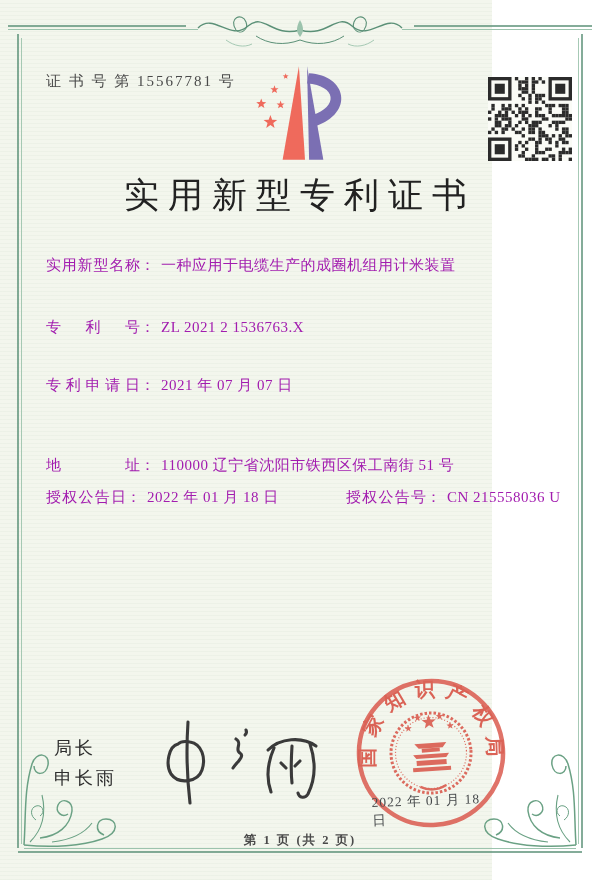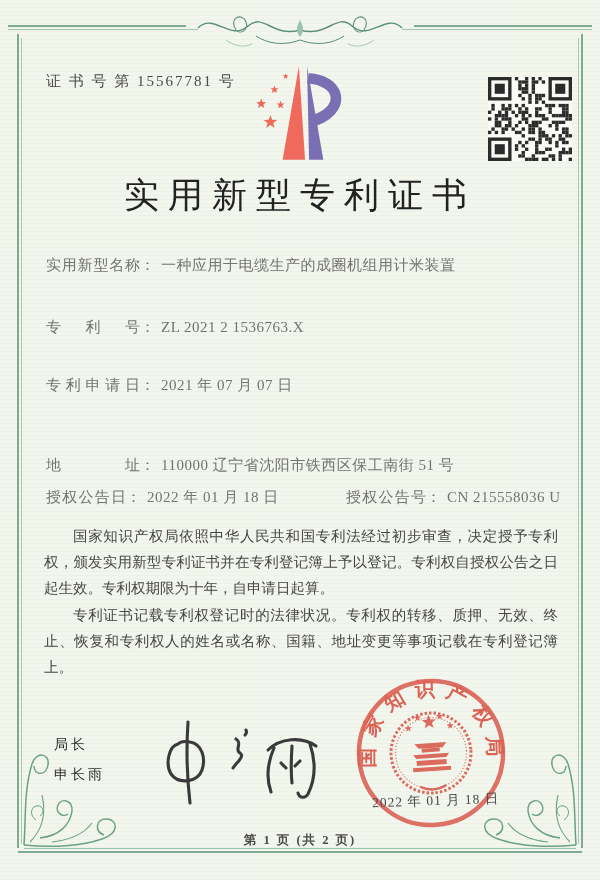--- a/index.html
+++ b/index.html
@@ -1,37 +1,37 @@
 <!DOCTYPE html>
 <html><head>
 <meta charset="utf-8">
 <style>
   html,body{margin:0;padding:0;}
   body{width:600px;height:880px;overflow:hidden;
        font-family:"Liberation Serif","DejaVu Serif",serif;}
-  .page{position:relative;width:600px;height:880px;background:#f3f6ed;}
+  .page{position:relative;width:492px;height:880px;background:#f3f6ed;}
   .page::before{content:"";position:absolute;inset:0;
        background:repeating-linear-gradient(0deg,rgba(150,180,150,.07) 0 1px,transparent 1px 4px);
        pointer-events:none;}
   .deco{position:absolute;left:0;top:0;width:600px;height:880px;}
   .abs{position:absolute;}
   .cert-no{left:46px;top:72px;font-size:15px;letter-spacing:2px;color:#4a4a4a;}
   .title{left:0;top:172px;width:600px;text-align:center;font-size:35px;font-weight:normal;
          letter-spacing:9px;color:#222;}
-  .field-row{left:46px;font-size:15px;color:#737373;white-space:nowrap;}
+  .field-row{left:46px;font-size:15px;color:#a21caf;white-space:nowrap;}
   .flabel{display:inline-block;width:94px;text-align:justify;text-align-last:justify;
           vertical-align:top;}
   .colon{display:inline-block;margin-right:6px;}
   .fvalue{letter-spacing:.5px;}
   .pair2{position:absolute;left:300px;top:0;}
   .pair2 .flabel{width:80px;}
   .paras{left:44px;top:524px;width:514px;font-size:14.5px;line-height:1.78;
          color:#464646;text-align:justify;}
   .paras p{margin:0 0 2px 0;text-indent:2em;}
-  .officer{left:54px;font-size:14px;color:#2e2e2e;font-weight:500;
+  .officer{left:54px;font-size:18px;color:#2e2e2e;font-weight:500;
            font-family:Liberation Sans, sans-serif;letter-spacing:3px;}
   .sig{left:150px;top:712px;}
   .seal{left:352px;top:674px;transform:rotate(-4deg);opacity:.93;}
   .seal-date{left:372px;top:792px;font-size:13.5px;color:#46494b;letter-spacing:1px;
              transform:rotate(-2deg);}
   .footer{left:0;top:832px;width:600px;text-align:center;font-size:12.5px;
           letter-spacing:2px;color:#4a4a4a;font-weight:bold;}
   .logo{left:248px;top:60px;}
   .qr{left:488px;top:77px;}
 </style>
@@ -316,24 +316,20 @@
   <div class="abs field-row" style="top:456px">
     <span class="flabel">地址</span><span class="colon">：</span><span class="fvalue">110000 辽宁省沈阳市铁西区保工南街 51 号</span>
   </div>
   <div class="abs field-row" style="top:488px">
     <span class="flabel" style="width:80px">授权公告日</span><span class="colon">：</span><span class="fvalue">2022 年 01 月 18 日</span>
     <span class="pair2">
       <span class="flabel">授权公告号</span><span class="colon">：</span><span class="fvalue">CN 215558036 U</span>
     </span>
   </div>
 
-  <div class="abs paras">
-    <p>国家知识产权局依照中华人民共和国专利法经过初步审查，决定授予专利权，颁发实用新型专利证书并在专利登记簿上予以登记。专利权自授权公告之日起生效。专利权期限为十年，自申请日起算。</p>
-    <p>专利证书记载专利权登记时的法律状况。专利权的转移、质押、无效、终止、恢复和专利权人的姓名或名称、国籍、地址变更等事项记载在专利登记簿上。</p>
-  </div>
 
   <div class="abs officer" style="top:736px">局长</div>
   <div class="abs officer" style="top:766px">申长雨</div>
 
   <svg class="abs sig" width="190" height="95" viewBox="0 0 190 95">
     <g fill="none" stroke="#3a3a3a" stroke-width="3.1" stroke-linecap="round">
       <path d="M28,32 C19,34 15,52 21,62 C29,73 48,70 52,58 C56,46 52,32 40,30 C35,29 30,30 28,32"></path>
       <path d="M38,10 C36,40 38,74 40,91"></path>
       <path d="M96,18 C97,20 96,22 95,23"></path>
       <path d="M86,27 C93,31 84,38 90,41 C95,44 87,50 83,56"></path>

